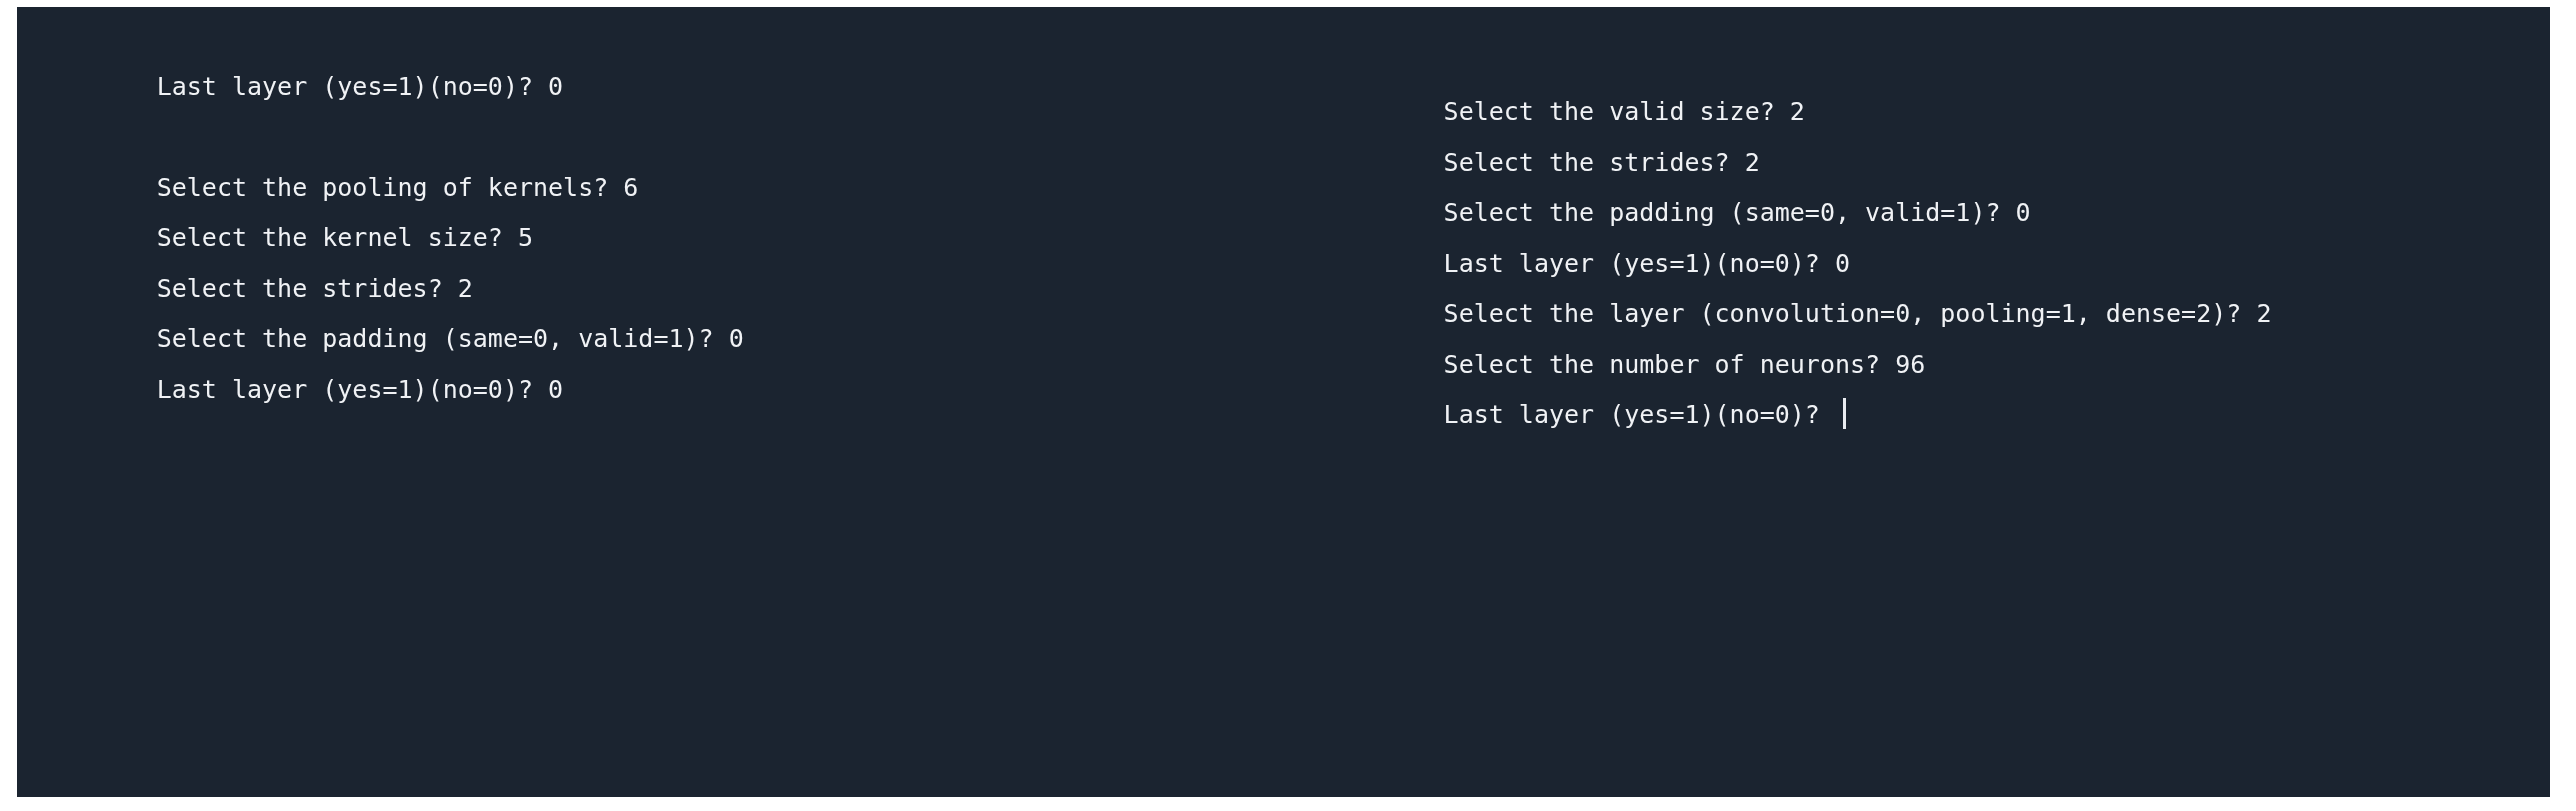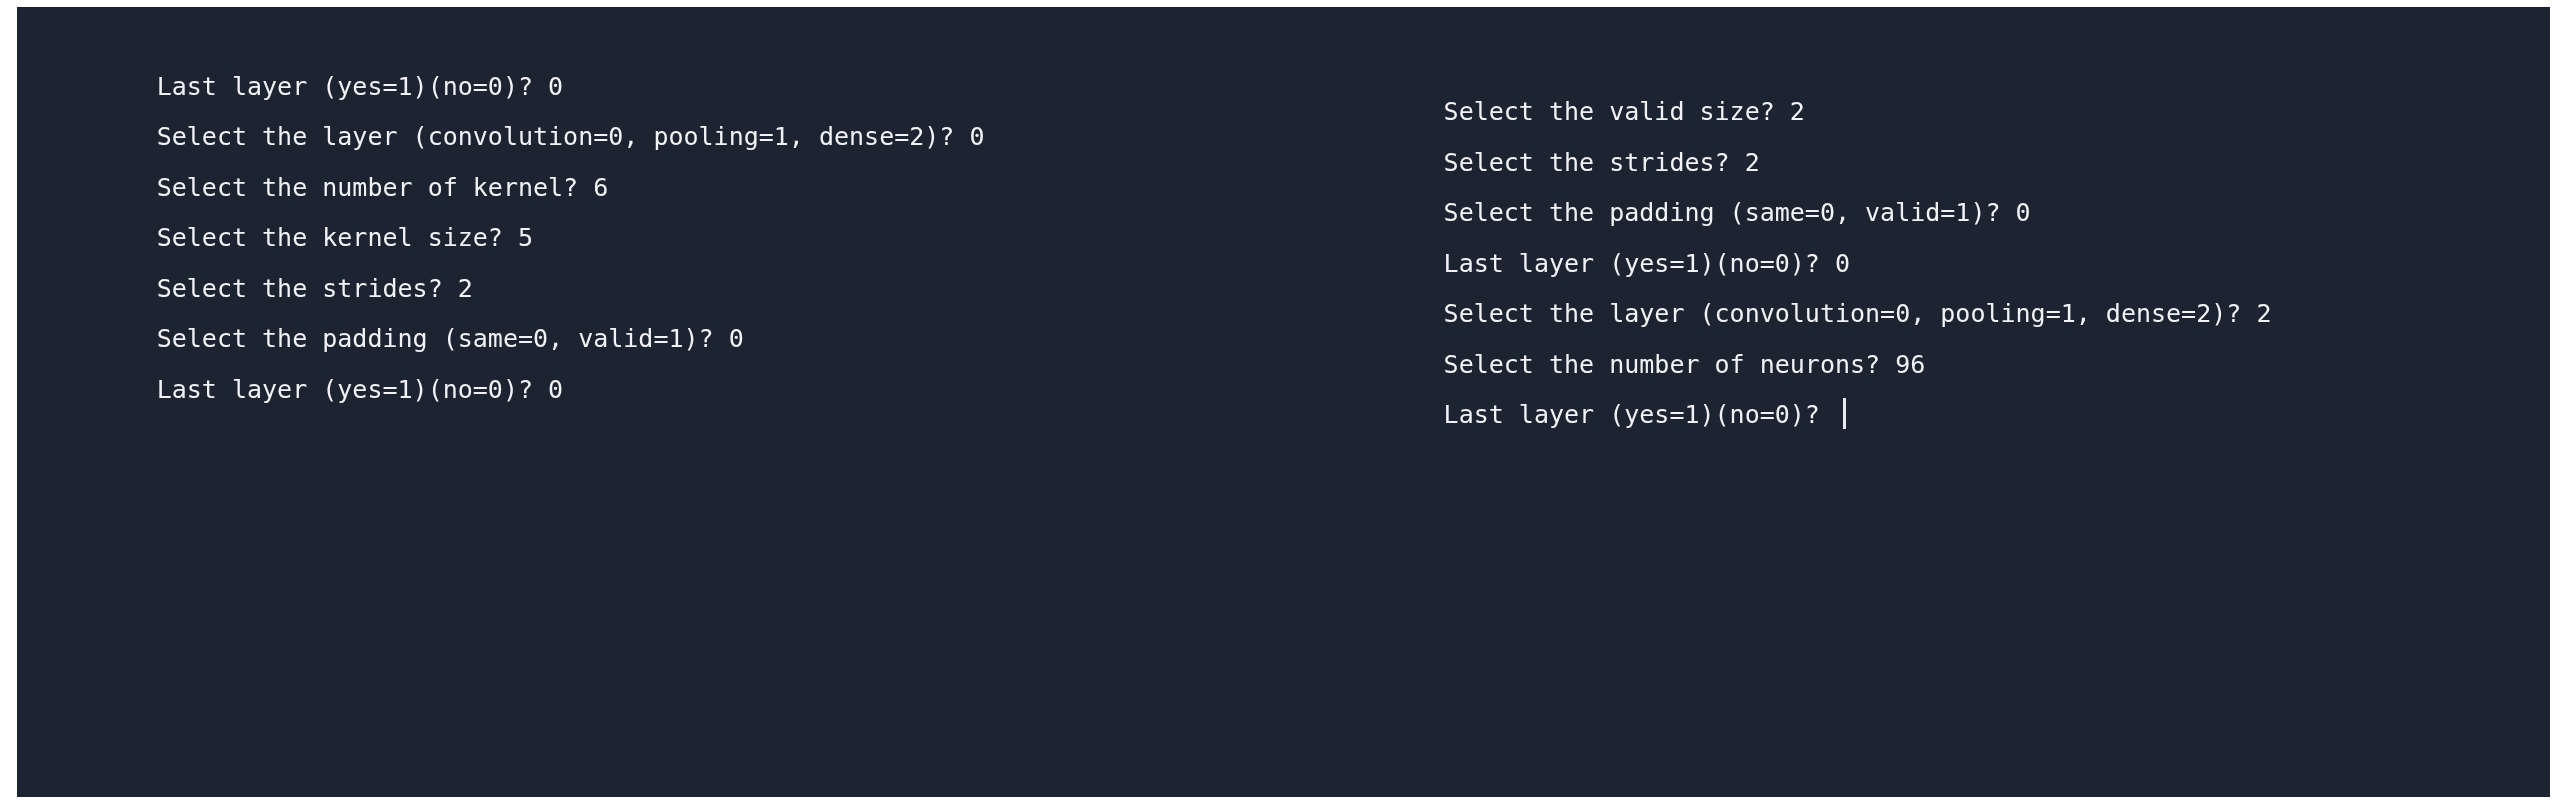--- a/index.html
+++ b/index.html
@@ -79,26 +79,23 @@
 <div id="page">
 
   <div id="console-panel">
 
     <div class="console-column" id="console-column-left">
 
       <div class="console-line" style="top:30px;left:18px;">
         <span class="prompt-text">Last layer (yes=1)(no=0)? </span><span class="entered-value">0</span>
       </div>
 
-      <div class="console-line" style="top:80px;left:18px;">
-        <span class="prompt-text">Select the layer (convolution=0, pooling=1, dense=2)? </span><span class="entered-value">0</span>
-      </div>
 
       <div class="console-line" style="top:131px;left:18px;">
-        <span class="prompt-text">Select the number of kernel? </span><span class="entered-value">6</span>
+        <span class="prompt-text">Select the pooling of kernels? </span><span class="entered-value">6</span>
       </div>
 
       <div class="console-line" style="top:181px;left:18px;">
         <span class="prompt-text">Select the kernel size? </span><span class="entered-value">5</span>
       </div>
 
       <div class="console-line" style="top:232px;left:18px;">
         <span class="prompt-text">Select the strides? </span><span class="entered-value">2</span>
       </div>
 

